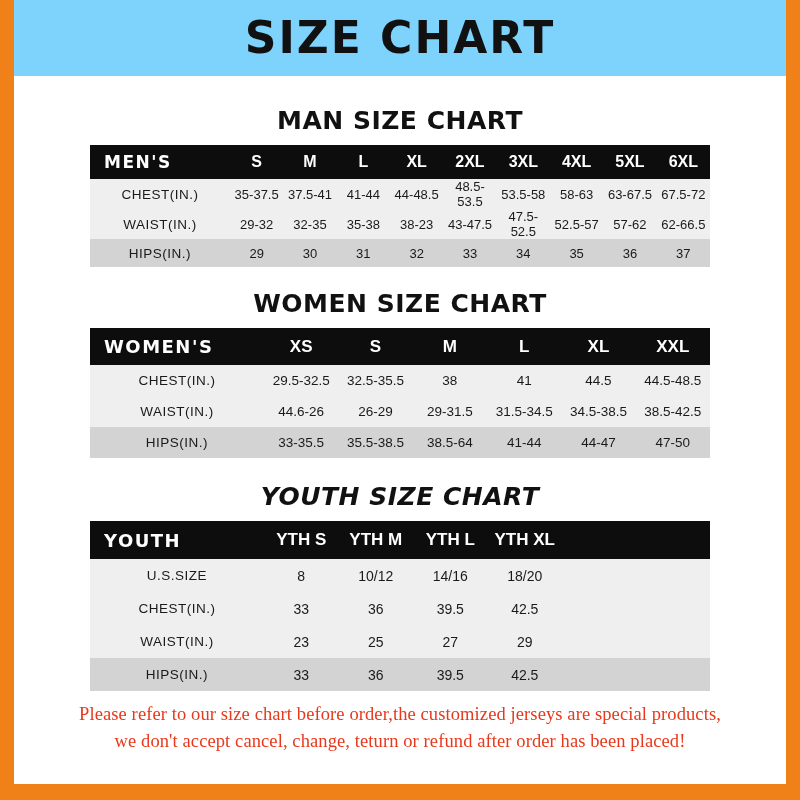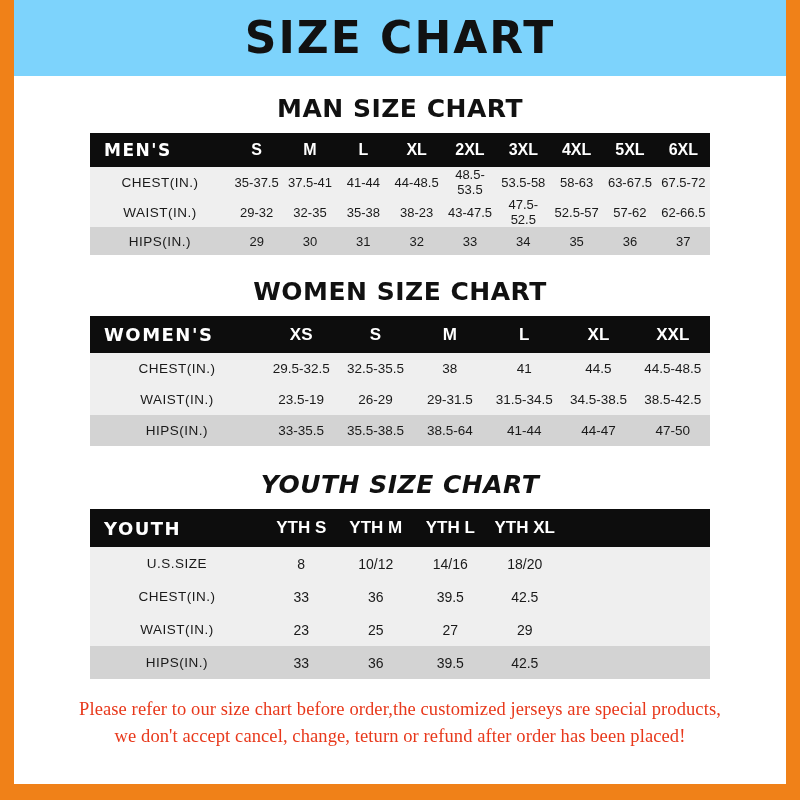--- a/index.html
+++ b/index.html
@@ -46,21 +46,21 @@
     box-sizing: border-box;
   }
   .section-title {
     text-align: center;
     font-family: "DejaVu Sans", sans-serif;
     font-weight: bold;
     font-size: 25px;
     color: #111111;
     letter-spacing: 0.5px;
   }
-  .s1-title { margin: 18px 0 10px 0; }
+  .s1-title { margin: 30px 0 10px 0; }
   .s2-title { margin: 22px 0 10px 0; }
   .s3-title { margin: 24px 0 10px 0; font-style: italic; }
 
   table.size-table {
     width: 620px;
     margin: 0 auto;
     border-collapse: collapse;
     table-layout: fixed;
     border-radius: 26px;
   }
@@ -101,21 +101,21 @@
   table.youth-table td { height: 33px; font-size: 14px; }
   table.youth-table thead th { height: 38px; font-size: 17px; }
   table.youth-table thead th.row-head { font-size: 18px; }
 
   table.women-table th,
   table.women-table td { height: 31px; font-size: 13.5px; }
   table.women-table thead th { height: 37px; font-size: 17px; }
   table.women-table thead th.row-head { font-size: 18px; }
 
   .notice {
-    padding: 17px 18px 0 18px;
+    padding: 10px 18px 0 18px;
     text-align: center;
   }
   .notice p {
     margin: 0;
     color: #e8381b;
     font-family: "Liberation Serif", serif;
     font-size: 18.5px;
     line-height: 1.45;
     letter-spacing: 0.1px;
   }
@@ -210,21 +210,21 @@
           <td class="row-head">CHEST(IN.)</td>
           <td>29.5-32.5</td>
           <td>32.5-35.5</td>
           <td>38</td>
           <td>41</td>
           <td>44.5</td>
           <td>44.5-48.5</td>
         </tr>
         <tr class="light">
           <td class="row-head">WAIST(IN.)</td>
-          <td>23.5-19</td>
+          <td>44.6-26</td>
           <td>26-29</td>
           <td>29-31.5</td>
           <td>31.5-34.5</td>
           <td>34.5-38.5</td>
           <td>38.5-42.5</td>
         </tr>
         <tr class="dark">
           <td class="row-head">HIPS(IN.)</td>
           <td>33-35.5</td>
           <td>35.5-38.5</td>

